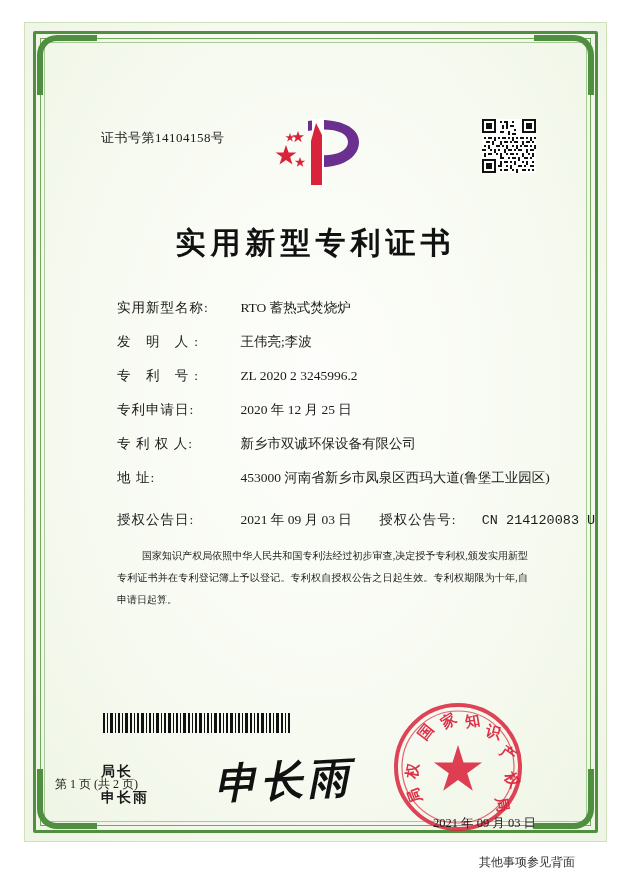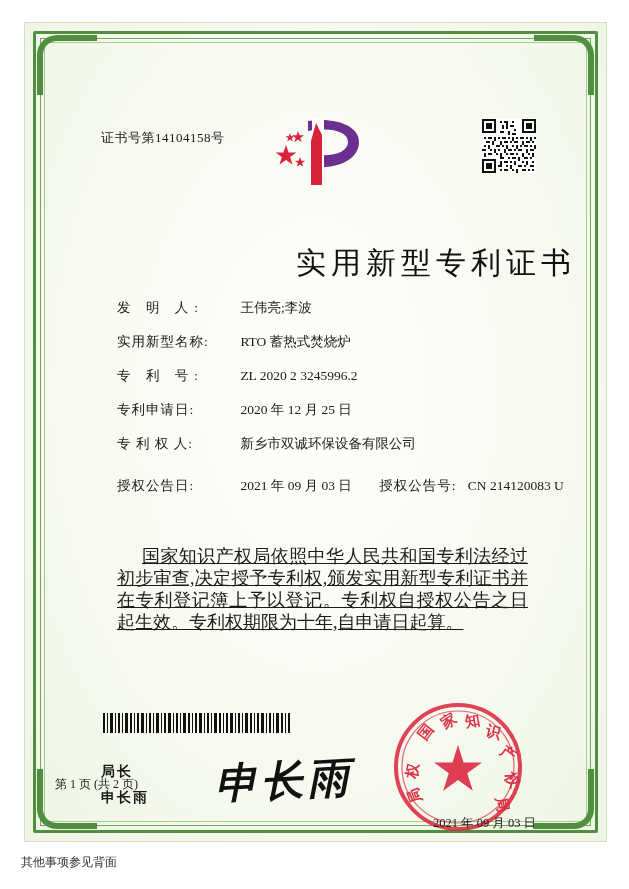--- a/index.html
+++ b/index.html
@@ -103,27 +103,26 @@
     top: 62px;
     width: 104px;
     height: 74px;
   }
 
   .title {
     position: absolute;
     top: 170px;
     left: 0;
     width: 100%;
-    text-align: right;
+    text-align: center;
     font-family: "DejaVu Serif", "Liberation Serif", serif;
     font-size: 30px;
-    font-weight: normal;
+    font-weight: bold;
     letter-spacing: 5px;
     color: #111;
-    margin-top: 20px;
   }
 
   .fields {
     position: absolute;
     left: 62px;
     top: 238px;
     right: 40px;
     font-size: 13.5px;
     line-height: 34px;
     color: #1b1b1b;
@@ -149,25 +148,24 @@
   .inline-label {
     display: inline-block;
     letter-spacing: 1px;
   }
 
   .paragraphs {
     position: absolute;
     left: 62px;
     right: 48px;
     top: 492px;
-    font-size: 18px;
+    font-size: 10px;
     line-height: 22px;
     text-align: justify;
     color: #1b1b1b;
-    text-decoration: underline;
   }
   .paragraphs p {
     margin: 0 0 4px 0;
     text-indent: 25px;
   }
 
   
   .barcode {
     position: absolute;
     left: 48px;
@@ -221,21 +219,21 @@
     right: 0;
     bottom: 18px;
     font-size: 12px;
   }
 
   .footnote {
     position: absolute;
     left: 0;
     right: 0;
     bottom: 18px;
-    text-align: left;
+    text-align: right;
     font-size: 12px;
     color: #333;
     padding-left: 21px;
   }
 </style>
 </head>
 <body>
 
 <div class="page">
   <div class="cert">
@@ -375,44 +373,48 @@
             <polygon points="36,42 37.3,45.7 41.2,45.7 38.1,48 39.2,51.7 36,49.4 32.8,51.7 33.9,48 30.8,45.7 34.7,45.7"></polygon>
             <polygon points="26,18 27.1,21.2 30.5,21.2 27.7,23.2 28.8,26.4 26,24.4 23.2,26.4 24.3,23.2 21.5,21.2 24.9,21.2"></polygon>
           </g>
         </svg>
       </div>
 
       <div class="title">实用新型专利证书</div>
 
       <div class="fields">
         <div class="field-row">
+          <span class="field-label">实用新型名称:</span>
+          <span class="field-value">RTO 蓄热式焚烧炉</span>
+        </div>
+        <div class="field-row">
           <span class="field-label spread">发  明  人:</span>
           <span class="field-value">王伟亮;李波</span>
-        </div>
-        <div class="field-row">
-          <span class="field-label">实用新型名称:</span>
-          <span class="field-value">RTO 蓄热式焚烧炉</span>
         </div>
         <div class="field-row">
           <span class="field-label spread">专  利  号:</span>
           <span class="field-value">ZL 2020 2 3245996.2</span>
         </div>
         <div class="field-row">
           <span class="field-label">专利申请日:</span>
           <span class="field-value">2020 年 12 月 25 日</span>
         </div>
         <div class="field-row">
           <span class="field-label">专  利  权  人:</span>
           <span class="field-value">新乡市双诚环保设备有限公司</span>
+        </div>
+        <div class="field-row">
+          <span class="field-label">地        址:</span>
+          <span class="field-value">453000 河南省新乡市凤泉区西玛大道(鲁堡工业园区)</span>
         </div>
         <div class="field-row" style="margin-top:8px;">
           <span class="field-label">授权公告日:</span>
           <span class="field-value">2021 年 09 月 03 日</span>
           <span class="inline-label field-value second">授权公告号:</span>
-          <span class="field-value" style="margin-left:8px;">CN 214120083 U</span>
+          <span class="field-value" style="margin-left:22px;font-family:Liberation Mono, monospace;">CN 214120083 U</span>
         </div>
       </div>
 
       <div class="paragraphs">
         <p>国家知识产权局依照中华人民共和国专利法经过初步审查,决定授予专利权,颁发实用新型专利证书并在专利登记簿上予以登记。专利权自授权公告之日起生效。专利权期限为十年,自申请日起算。</p>
       </div>
 
       <div class="barcode">
         <svg width="190" height="20" viewBox="0 0 190 20" shape-rendering="crispEdges">
           <rect width="190" height="20" fill="#ffffff" opacity="0"></rect>

